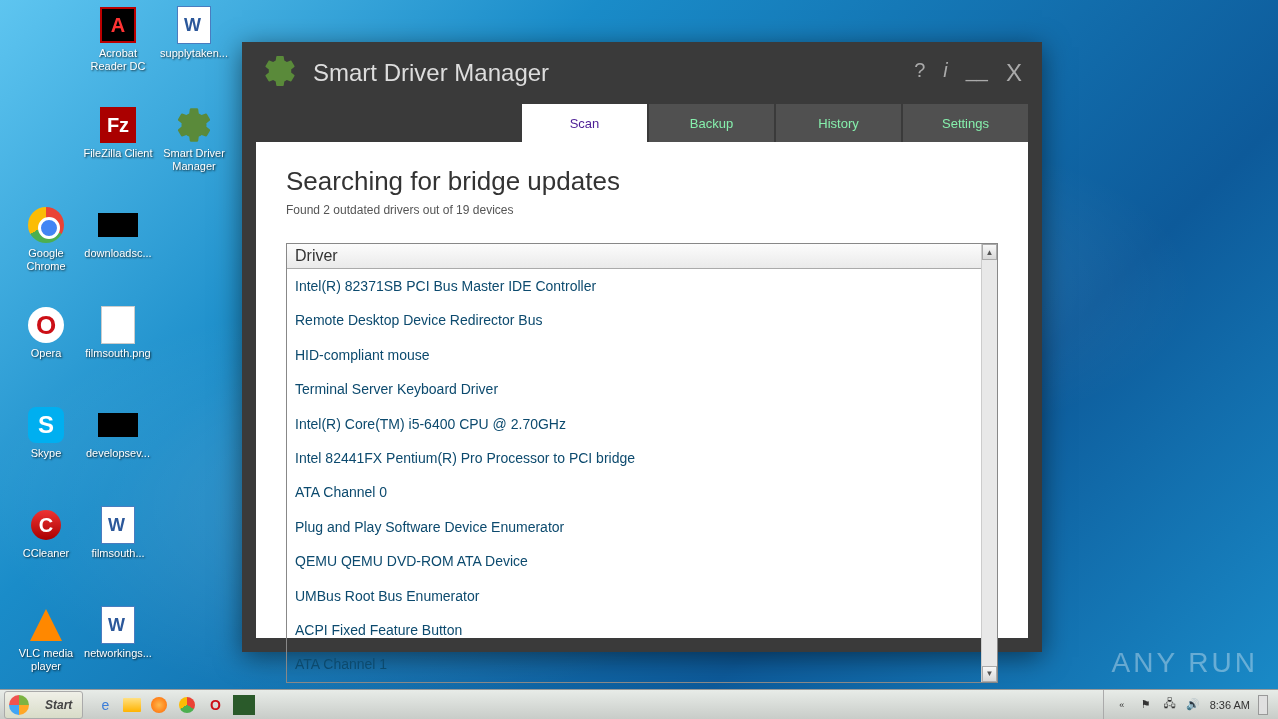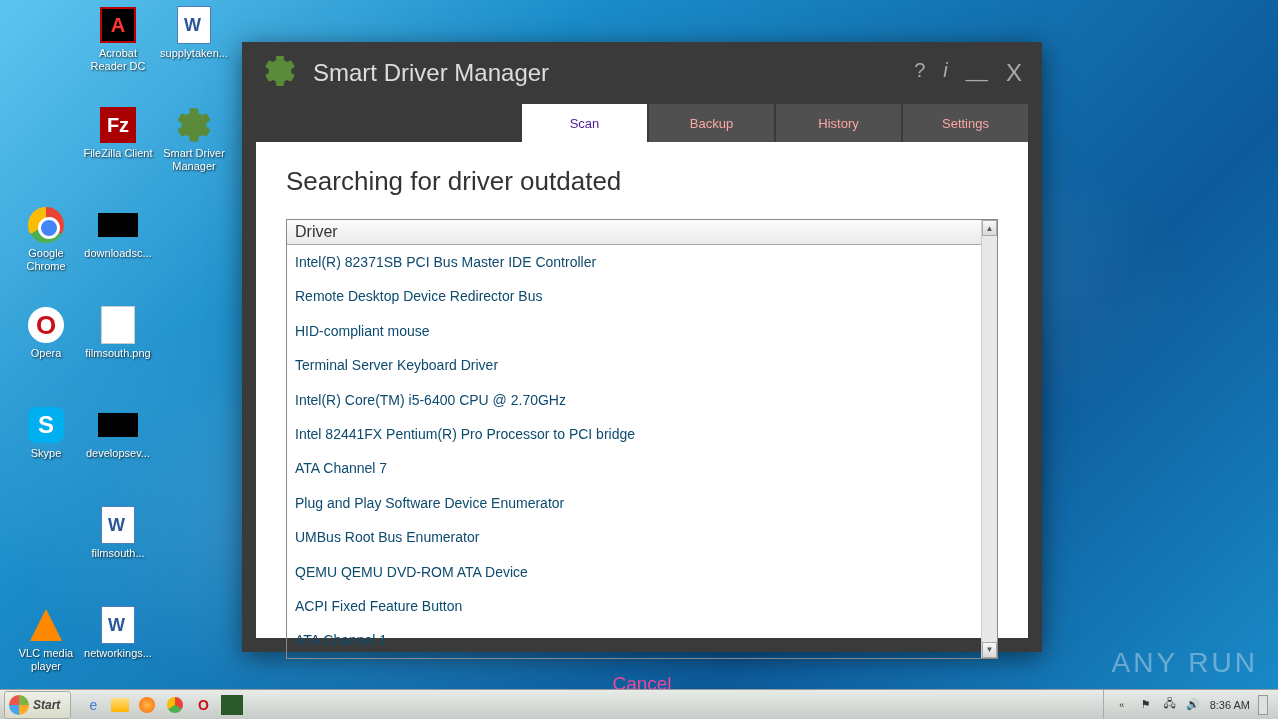--- a/index.html
+++ b/index.html
@@ -37,21 +37,21 @@
 
 .app-window { position: absolute; left: 242px; top: 42px; width: 800px; height: 610px; background: #3a3a3a; box-shadow: 0 5px 25px rgba(0,0,0,0.5); }
 .app-titlebar { height: 62px; display: flex; align-items: center; padding: 0 20px; color: #ddd; }
 .app-logo { margin-right: 15px; }
 .app-title { font-size: 24px; font-weight: 300; flex: 1; }
 .title-controls { display: flex; gap: 18px; font-size: 20px; color: #aaa; }
 .title-controls span { cursor: pointer; }
 .title-controls .close-x { font-size: 24px; }
 
 .app-tabs { display: flex; height: 38px; padding-left: 280px; gap: 2px; }
-.tab { flex: 0 0 125px; background: #505050; color: #fca5a5; display: flex; align-items: center; justify-content: center; font-size: 13px; cursor: pointer; }
+.tab { flex: 0 0 125px; background: #505050; color: #86efac; display: flex; align-items: center; justify-content: center; font-size: 13px; cursor: pointer; }
 .tab.active { background: #fff; color: #4c1d95; }
 
 .app-content { position: absolute; top: 100px; left: 14px; right: 14px; bottom: 14px; background: #fff; }
 .content-inner { padding: 24px 30px 10px; height: 100%; display: flex; flex-direction: column; }
 .heading { font-size: 26px; font-weight: 300; color: #333; margin-bottom: 6px; }
 .subheading { font-size: 12px; color: #555; margin-bottom: 10px; }
 .progress-bar { width: 100%; height: 10px; margin-bottom: 16px; }
 .progress-fill { height: 100%; background: #ff6600; }
 
 .driver-table { flex: 1; border: 1px solid #888; position: relative; display: flex; }
@@ -59,21 +59,21 @@
 .table-header { background: linear-gradient(#fcfcfc, #eaeaea); border-bottom: 1px solid #aaa; padding: 3px 8px; font-size: 16px; color: #333; }
 .table-row { padding: 6px 8px; font-size: 14px; color: #0c4a6e; line-height: 1.6; }
 .scrollbar { width: 16px; background: #e8e8e8; border-left: 1px solid #ccc; display: flex; flex-direction: column; justify-content: space-between; }
 .scroll-btn { height: 16px; background: linear-gradient(#f8f8f8,#d8d8d8); border: 1px solid #aaa; display:flex; align-items:center; justify-content:center; font-size:8px; color:#555; cursor:pointer; }
 
 .cancel-area { text-align: center; padding: 14px 0 4px; }
 .cancel-btn { color: #ec4899; font-size: 19px; cursor: pointer; }
 
 
 .taskbar { position: absolute; bottom: 0; left: 0; right: 0; height: 30px; background: linear-gradient(#e8ece8, #c8ccc8); border-top: 1px solid #999; display: flex; align-items: center; }
-.start-btn { height: 28px; padding: 0 10px 0 4px; background: linear-gradient(#f0f0e8, #d8dcc8); border: 1px solid #aaa; border-radius: 3px; margin: 0 4px; display: flex; align-items: center; gap: 4px; font-size: 12px; font-weight: bold; color: #444; cursor: pointer; font-style: italic; }
+.start-btn { height: 28px; padding: 0 10px 0 4px; background: linear-gradient(#f0f0e8, #d8dcc8); border: 1px solid #aaa; border-radius: 3px; margin: 0 4px; display: flex; align-items: center; gap: 16px; font-size: 12px; font-weight: bold; color: #444; cursor: pointer; font-style: italic; }
 .start-orb { width: 20px; height: 20px; border-radius: 50%; background: conic-gradient(#7cb342 0 90deg, #ffa726 90deg 180deg, #42a5f5 180deg 270deg, #ef5350 270deg 360deg); }
 .task-icons { display: flex; gap: 8px; padding: 0 8px; align-items:center; }
 .task-icon { width: 20px; height: 20px; cursor: pointer; display:flex; align-items:center; justify-content:center; font-size:14px; }
 .tray { margin-left: auto; display: flex; align-items: center; gap: 8px; padding: 0 10px; font-size: 11px; color: #333; border-left: 1px solid #aaa; height: 100%; }
 .tray-icon { width: 16px; height: 16px; cursor:pointer; display:flex; align-items:center; justify-content:center; }
 
 
 .watermark { position: absolute; right: 20px; bottom: 40px; color: rgba(255,255,255,0.35); font-size: 28px; font-weight: 300; letter-spacing: 3px; display: flex; align-items: center; gap: 8px; margin-left: 32px; }
 </style>
 </head>
@@ -136,20 +136,26 @@
       <div class="icon-img">
         <div class="icon-skype">S</div>
       </div>
       <div class="label">Skype</div>
     </div>
     <div class="desktop-icon" style="left: 82px; top: 405px;">
       <div class="icon-img">
         <div class="icon-black"></div>
       </div>
       <div class="label">developsev...</div>
+    </div>
+    <div class="desktop-icon" style="left: 10px; top: 505px;">
+      <div class="icon-img">
+        <div class="icon-ccleaner"></div>
+      </div>
+      <div class="label">CCleaner</div>
     </div>
     <div class="desktop-icon" style="left: 82px; top: 505px;">
       <div class="icon-img">
         <div class="icon-word"></div>
       </div>
       <div class="label">filmsouth...</div>
     </div>
     <div class="desktop-icon" style="left: 10px; top: 605px;">
       <div class="icon-img">
         <div class="icon-vlc"></div>
@@ -182,38 +188,39 @@
 
   <div class="app-tabs" id="tabs-container">
       <div class="tab active">Scan</div>
       <div class="tab">Backup</div>
       <div class="tab">History</div>
       <div class="tab">Settings</div>
     </div>
 
   <div class="app-content">
     <div class="content-inner">
-      <div class="heading">Searching for driver outdated</div>
+      <div class="heading">Searching for bridge updates</div>
+      <div class="subheading">Found 2 outdated drivers out of 19 devices</div>
       <div class="progress-bar">
         <div class="progress-fill" id="progress-fill" style="width: 28%;"></div>
       </div>
       <div class="driver-table">
         <div class="driver-list">
           <div class="table-header">Driver</div>
           <div id="driver-rows">
               <div class="table-row">Intel(R) 82371SB PCI Bus Master IDE Controller</div>
               <div class="table-row">Remote Desktop Device Redirector Bus</div>
               <div class="table-row">HID-compliant mouse</div>
               <div class="table-row">Terminal Server Keyboard Driver</div>
               <div class="table-row">Intel(R) Core(TM) i5-6400 CPU @ 2.70GHz</div>
               <div class="table-row">Intel 82441FX Pentium(R) Pro Processor to PCI bridge</div>
-              <div class="table-row">ATA Channel 7</div>
+              <div class="table-row">ATA Channel 0</div>
               <div class="table-row">Plug and Play Software Device Enumerator</div>
+              <div class="table-row">QEMU QEMU DVD-ROM ATA Device</div>
               <div class="table-row">UMBus Root Bus Enumerator</div>
-              <div class="table-row">QEMU QEMU DVD-ROM ATA Device</div>
               <div class="table-row">ACPI Fixed Feature Button</div>
               <div class="table-row">ATA Channel 1</div>
             </div>
         </div>
         <div class="scrollbar">
           <div class="scroll-btn">▲</div>
           <div class="scroll-btn">▼</div>
         </div>
       </div>
       <div class="cancel-area">

